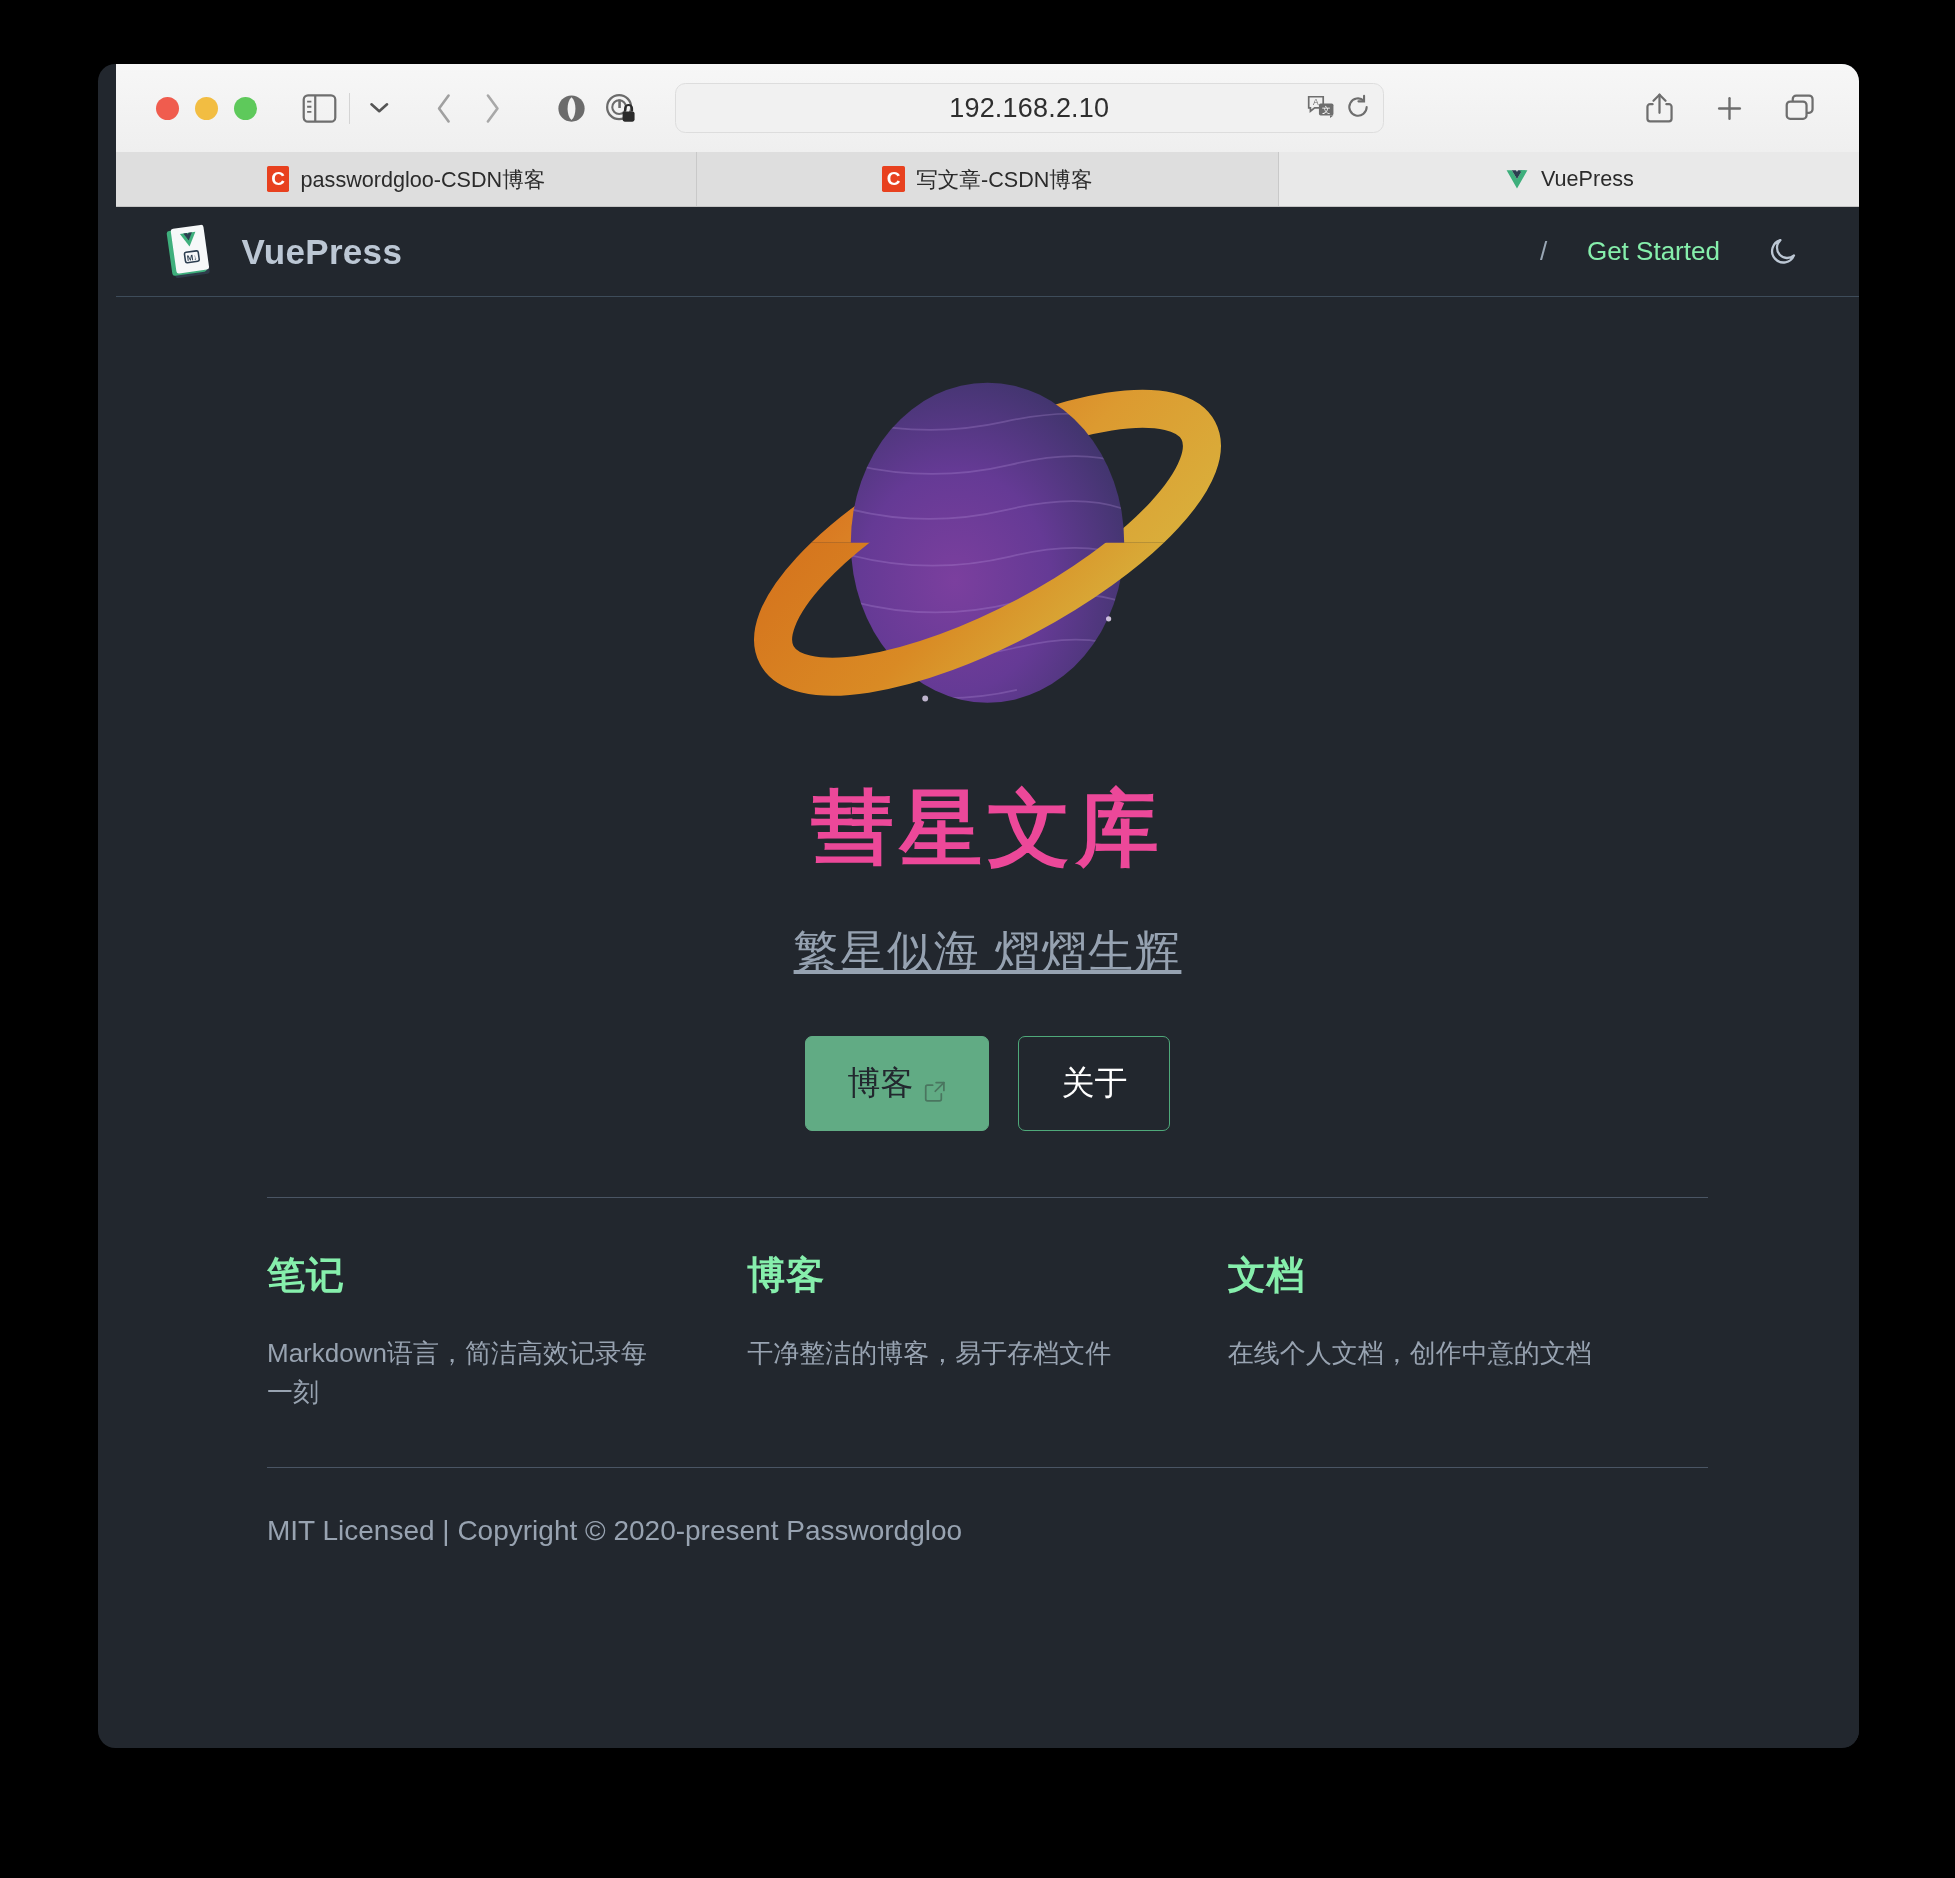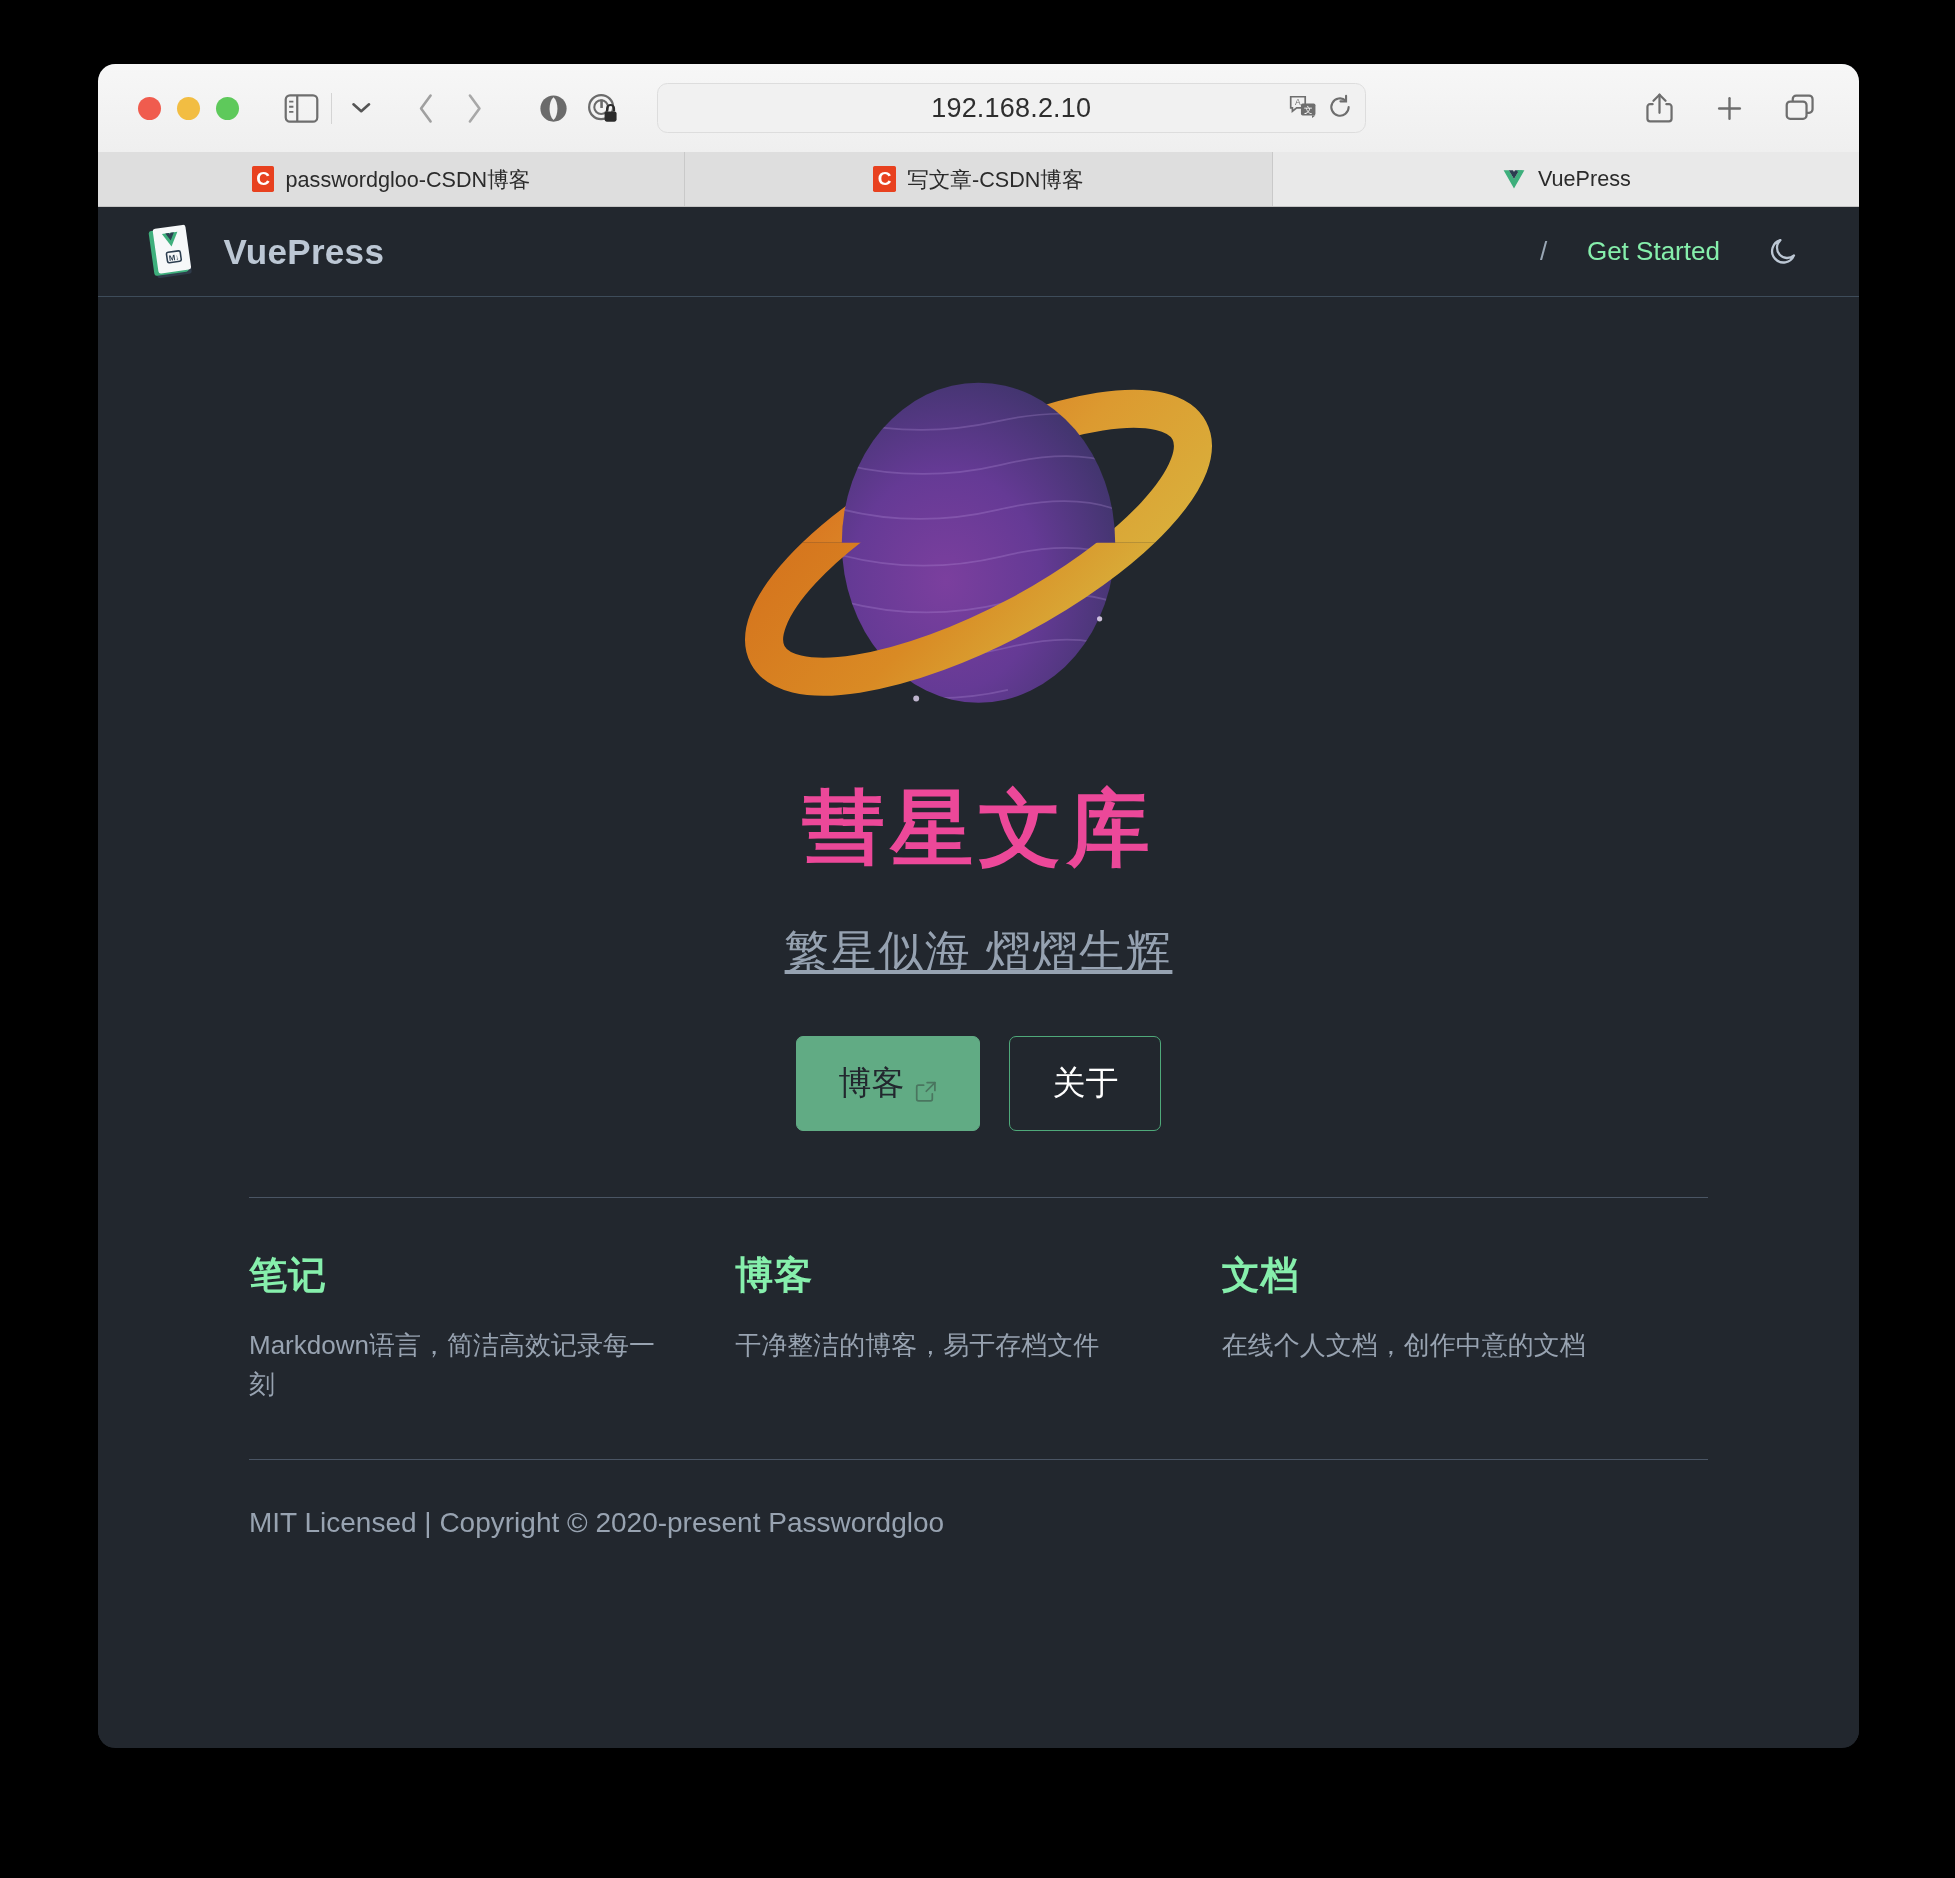--- a/index.html
+++ b/index.html
@@ -15,20 +15,21 @@
   .browser-window {
     position: absolute;
     left: 98px;
     top: 64px;
     width: 1761px;
     height: 1684px;
     border-radius: 17.3px;
     overflow: hidden;
     background: #22272e;
     box-shadow: 0 15.6px 52px rgba(0,0,0,0.55);
+    padding-left: 18px;
   }
 
   
   .toolbar {
     position: relative;
     height: 88px;
     background: linear-gradient(to bottom, #f7f7f7, #efefef);
     display: flex;
     align-items: center;
     padding: 0 24px;
@@ -212,21 +213,21 @@
     display: flex;
   }
   .feature { flex: 1 1 0; padding-right: 78px; }
   .feature-title {
     font-size: 38px;
     font-weight: bold;
     color: #86efac;
     letter-spacing: 0.9px;
   }
   .feature-detail {
-    margin-top: 25px;
+    margin-top: 33px;
     font-size: 26px;
     color: #98a3b1;
     line-height: 1.5;
   }
 
   
   .footer {
     margin: 55px 151px 0 151px;
     border-top: 1.7px solid #4a5564;
     padding-top: 47px;

